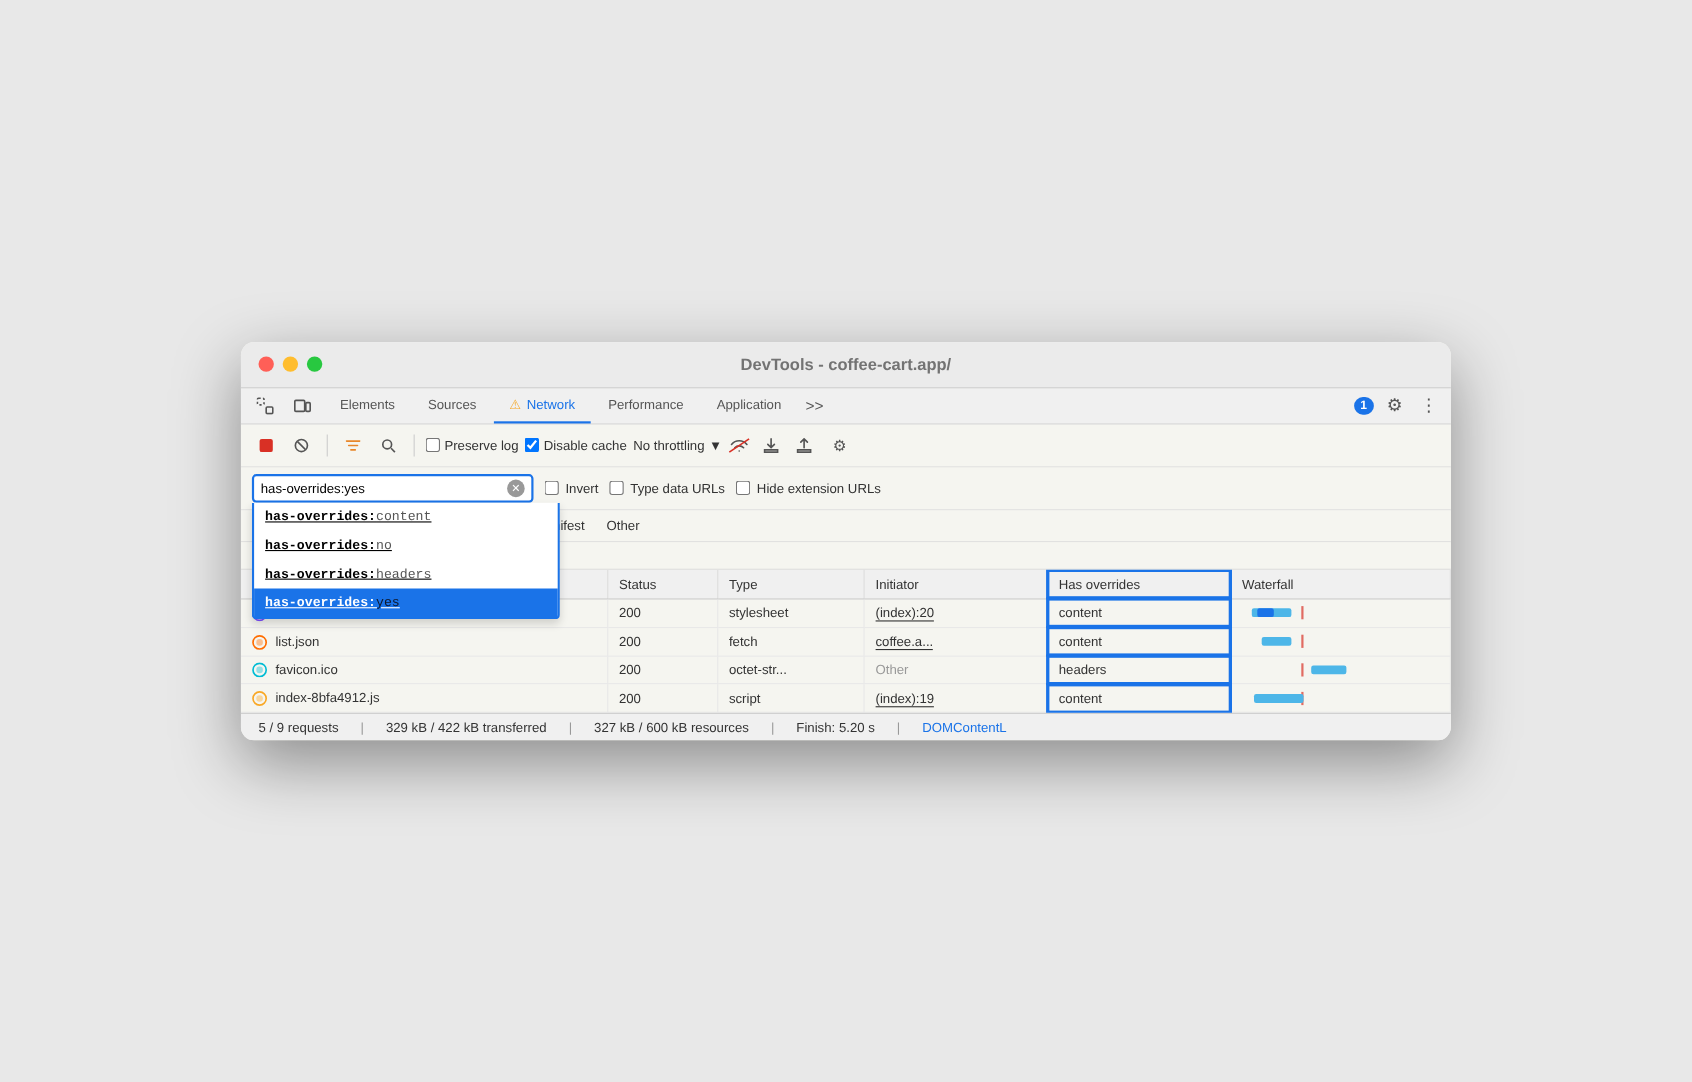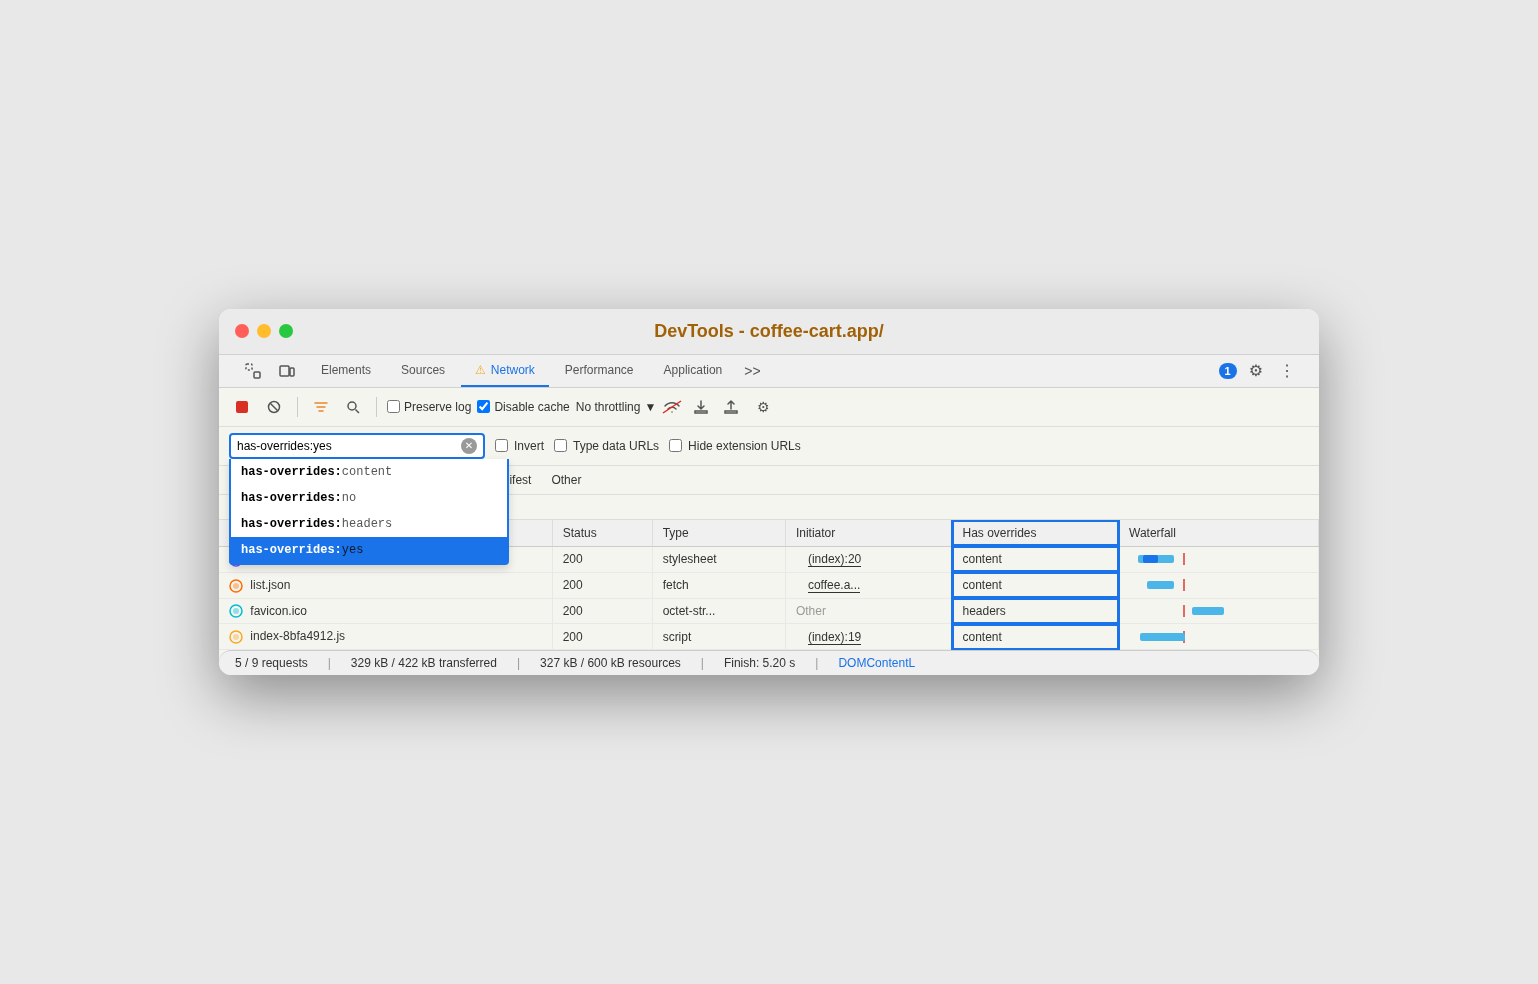--- a/index.html
+++ b/index.html
@@ -35,29 +35,29 @@
     }
     .traffic-light {
       width: 14px;
       height: 14px;
       border-radius: 50%;
     }
     .tl-red { background: #ff5f57; }
     .tl-yellow { background: #ffbd2e; }
     .tl-green { background: #28c840; }
     .title-text {
-      font-size: 18px;
+      font-size: 15px;
       font-weight: 600;
-      color: #a16207;
+      color: #737373;
     }
     .tab-bar {
       background: #f0f0f0;
       display: flex;
       align-items: center;
-      padding: 0 20px;
+      padding: 0 8px;
       border-bottom: 1px solid #d0d0d0;
       gap: 2px;
     }
     .tab-icon {
       width: 28px;
       height: 28px;
       display: flex;
       align-items: center;
       justify-content: center;
       font-size: 14px;
@@ -186,20 +186,21 @@
       width: 100%;
       z-index: 100;
       box-shadow: 0 4px 8px rgba(0,0,0,0.15);
       min-width: 280px;
     }
     .autocomplete-item {
       padding: 6px 10px;
       font-size: 12px;
       cursor: pointer;
       font-family: 'Courier New', monospace;
+      text-decoration: underline;
     }
     .autocomplete-item.selected {
       background: #1a73e8;
       color: white;
     }
     .autocomplete-item span.key { font-weight: 600; }
     .autocomplete-item span.value { color: inherit; }
     .autocomplete-item.selected span.value { color: #0f172a; }
     .autocomplete-item:not(.selected) span.value { color: #555; }
     .filter-checkbox-group {
@@ -274,21 +275,20 @@
       vertical-align: middle;
     }
     .css-icon { color: #7c4dff; }
     .json-icon { color: #ff6d00; }
     .ico-icon { color: #00bcd4; }
     .js-icon { color: #f9a825; }
     .link-text {
       color: #333;
       text-decoration: none;
       border-bottom: 1px solid #333;
-      margin-left: 12px;
     }
     .has-overrides-col {
       outline: 3px solid #1a73e8;
       outline-offset: -2px;
     }
     .overrides-value {
       color: #333;
     }
     .waterfall-cell {
       min-width: 120px;
@@ -316,21 +316,20 @@
     }
     .status-bar {
       background: #f0f0f0;
       padding: 5px 16px;
       display: flex;
       align-items: center;
       gap: 20px;
       border-top: 1px solid #ccc;
       font-size: 12px;
       color: #333;
-      border-radius: 12px;
     }
     .status-bar-divider {
       color: #999;
     }
     .domcontent-link {
       color: #1a73e8;
       text-decoration: none;
     }
     .table-container {
       overflow: auto;

